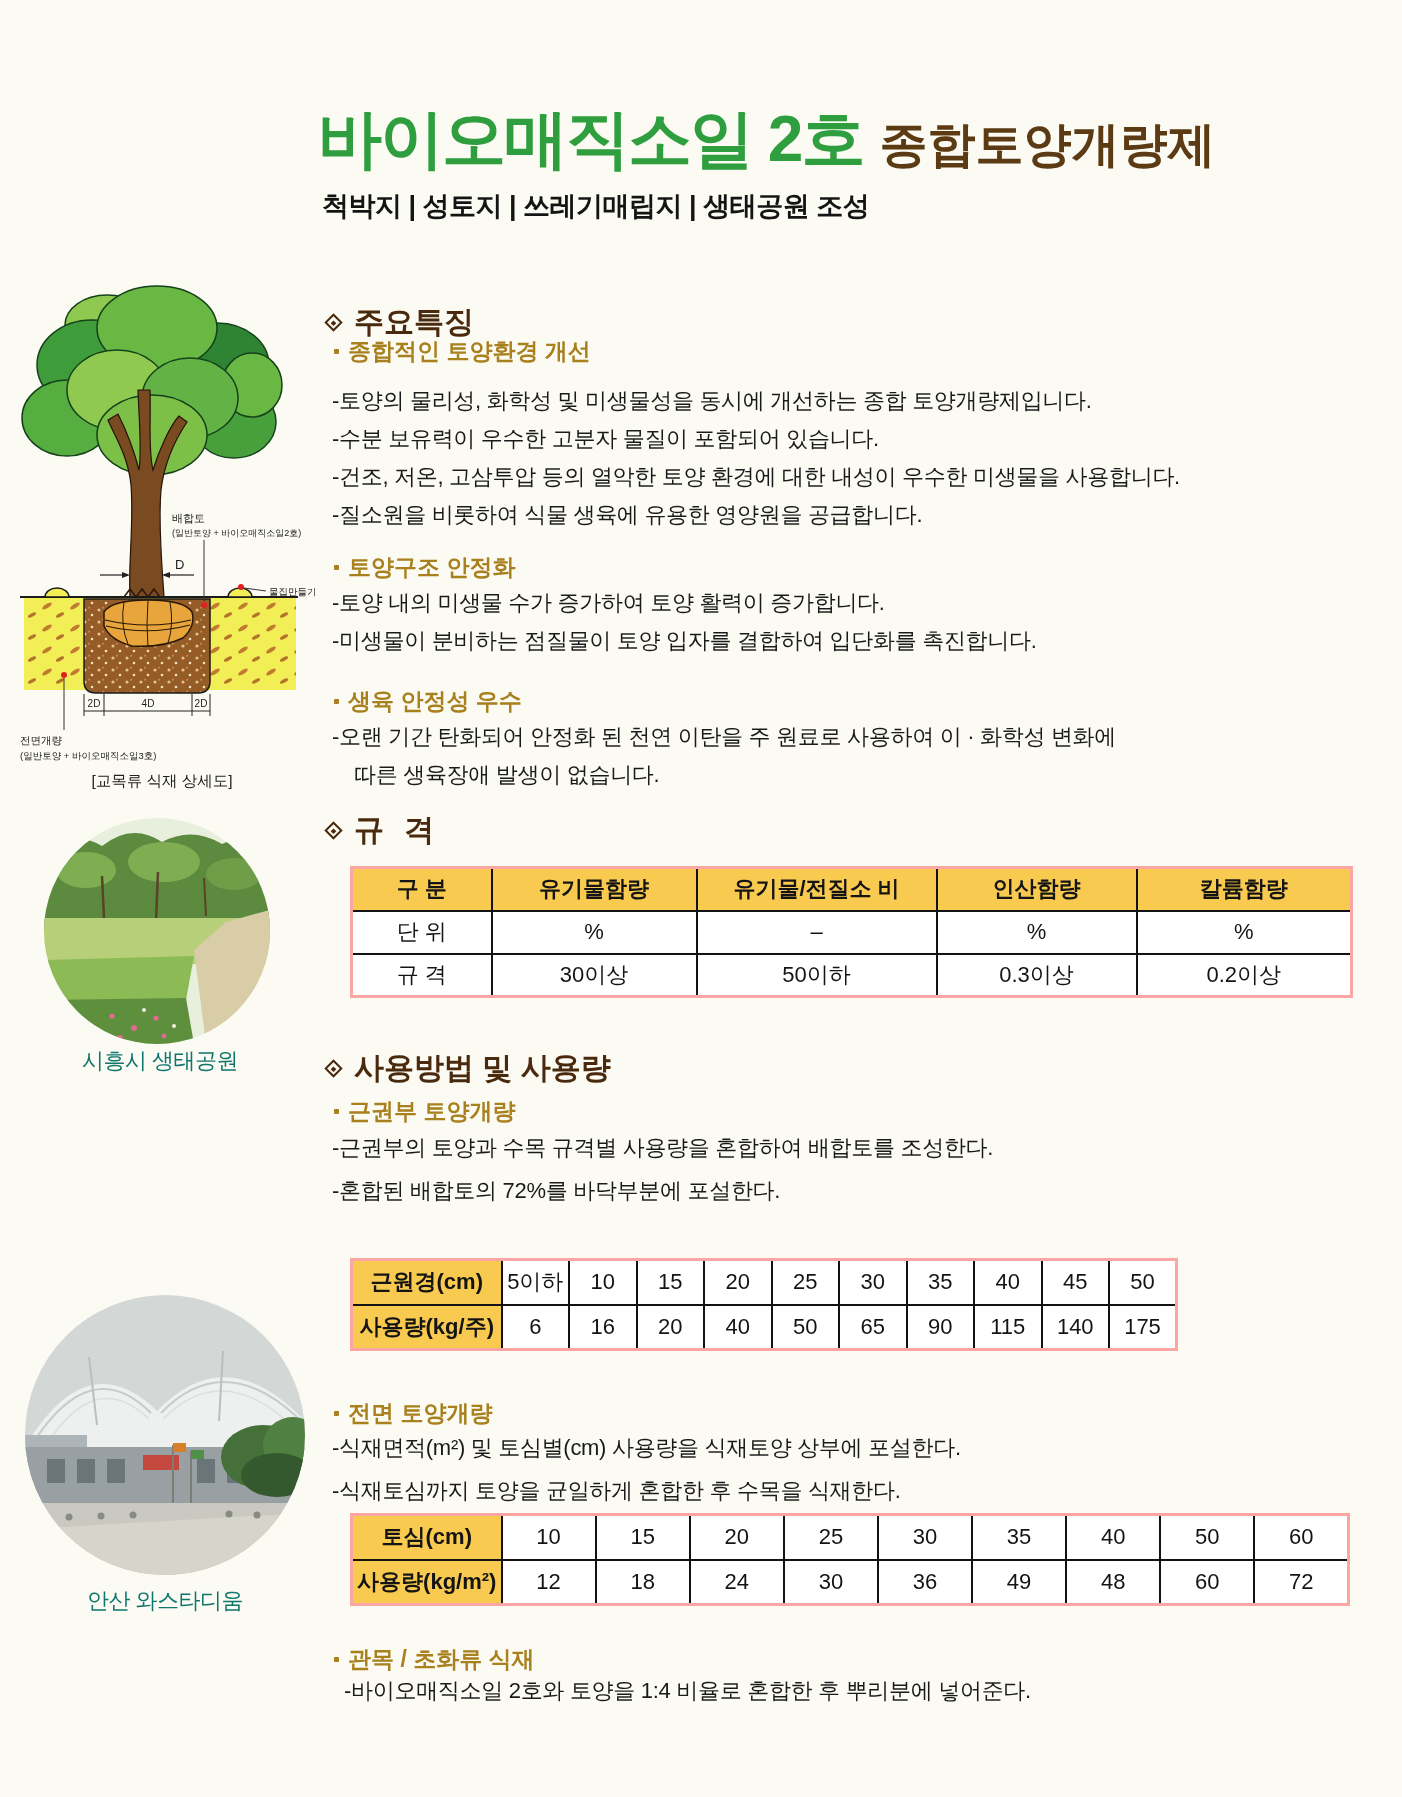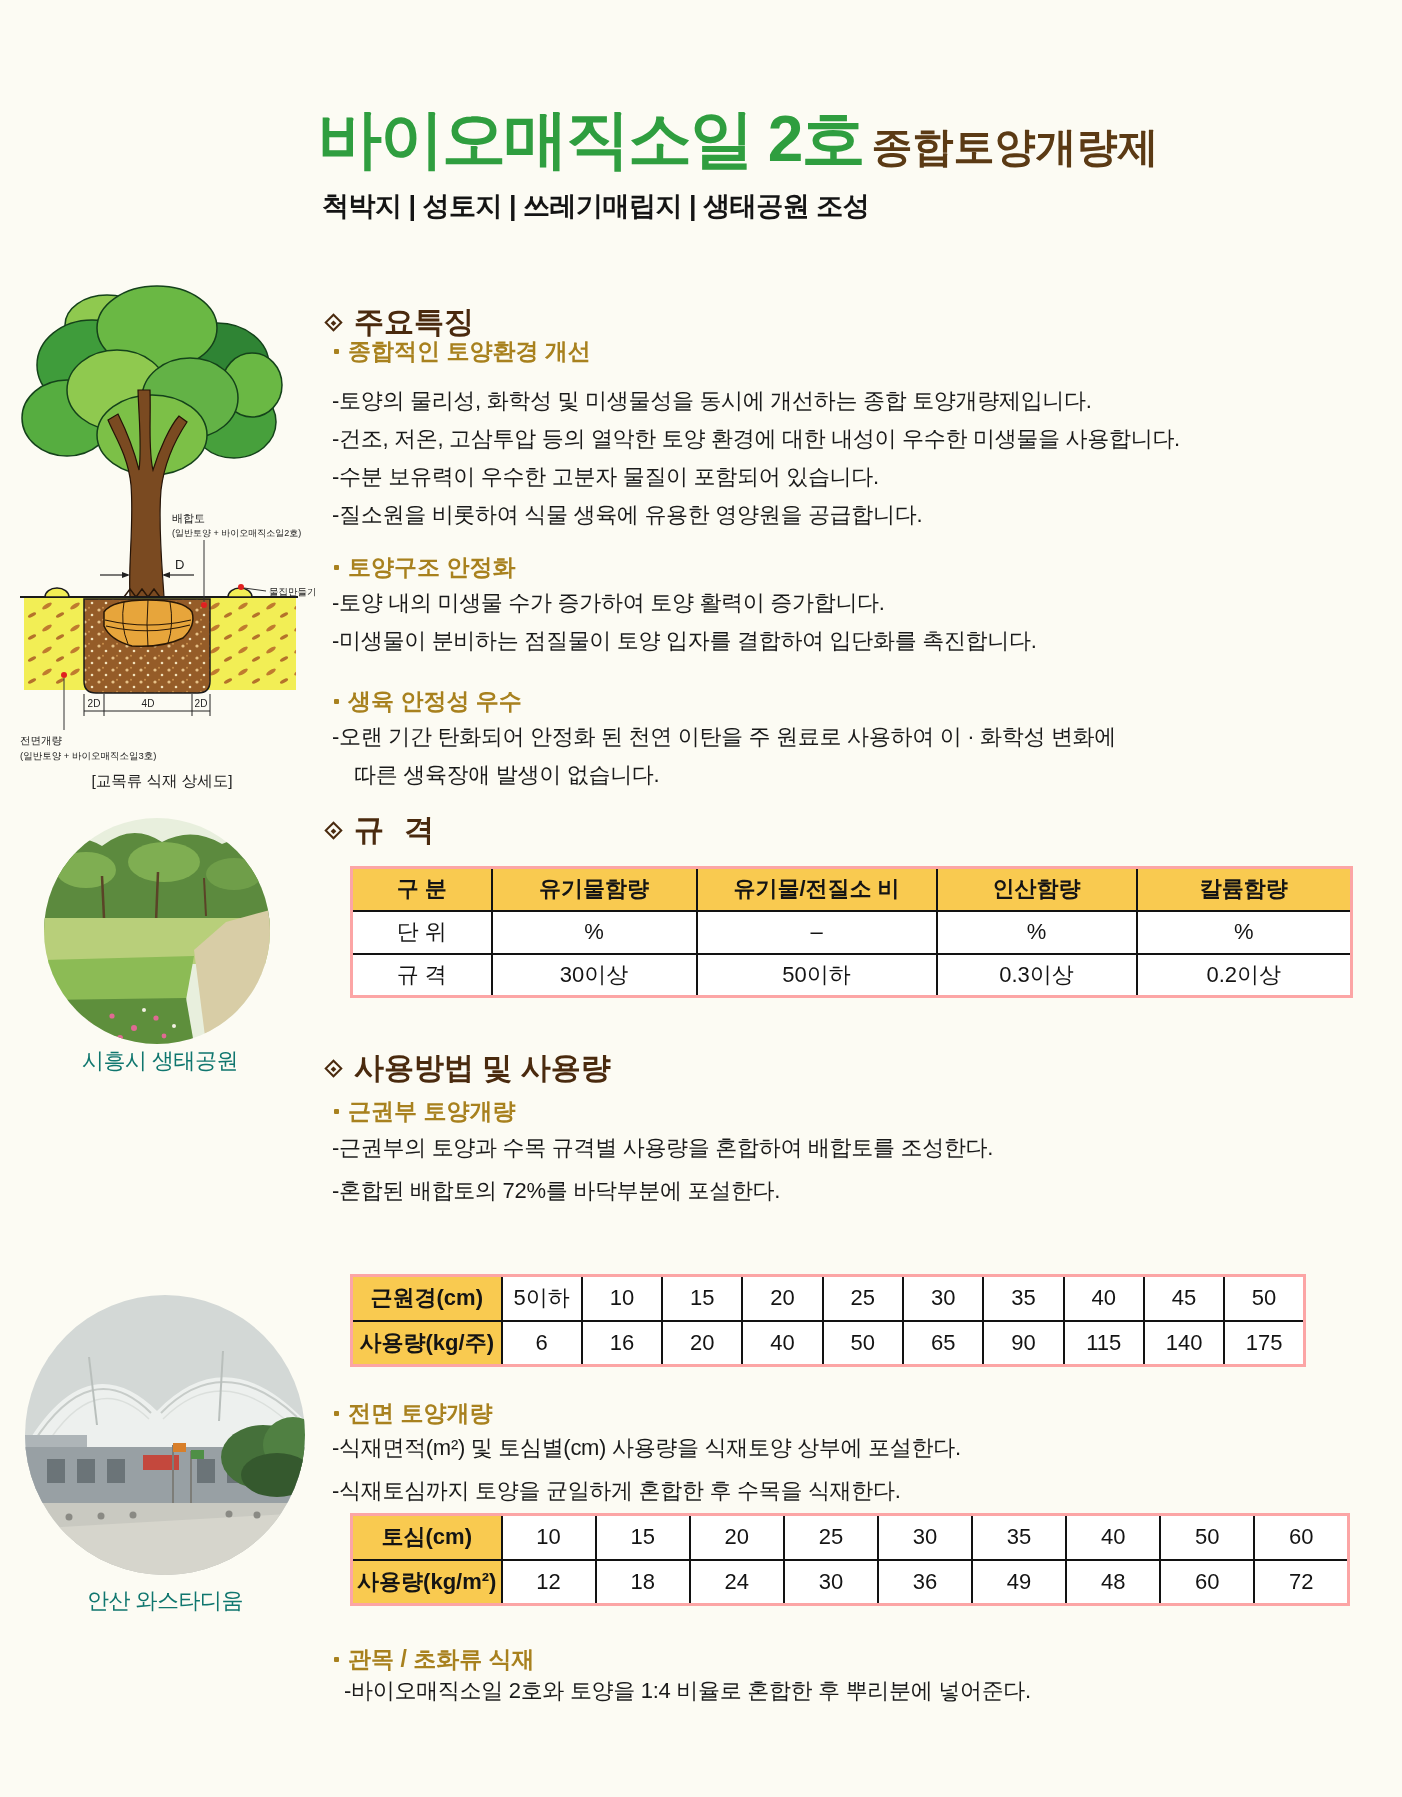--- a/index.html
+++ b/index.html
@@ -9,21 +9,21 @@
     --table-yellow:#f9ca50;
     --ink:#1a1a1a;
   }
   *{box-sizing:border-box;margin:0;padding:0;}
   body{font-family:"Liberation Sans","DejaVu Sans",sans-serif;background:#e9e9e4;}
   .page{position:relative;width:1402px;height:1797px;background:#fcfbf3;overflow:hidden;margin:0 auto;}
 
   
   .title-row{position:absolute;left:318px;top:96px;white-space:nowrap;}
   .title-green{font-size:64px;font-weight:700;color:var(--title-green);letter-spacing:-2px;}
-  .title-brown{font-size:41px;font-weight:700;color:#5b3a14;margin-left:8px;}
+  .title-brown{font-size:48px;font-weight:700;color:#5b3a14;margin-left:16px;}
   .subtitle{position:absolute;left:322px;top:188px;font-size:27px;font-weight:700;color:#141414;letter-spacing:-0.5px;white-space:nowrap;}
 
   
   .sec-head{position:absolute;display:flex;align-items:center;font-size:30px;font-weight:700;color:var(--heading-brown);white-space:nowrap;}
   .diamond{width:13px;height:13px;border:2.5px solid var(--heading-brown);transform:rotate(45deg);position:relative;display:inline-block;margin:0 14px 0 2px;flex:none;}
   .diamond::after{content:"";position:absolute;inset:2.5px;background:var(--heading-brown);}
   .spec-head-text{letter-spacing:6px;}
 
   .sub-head{position:absolute;display:flex;align-items:center;font-size:23px;font-weight:700;color:var(--sub-gold);white-space:nowrap;}
   .bdot{width:5px;height:5px;background:var(--sub-gold);border-radius:1px;display:inline-block;margin:0 9px 0 4px;flex:none;}
@@ -216,22 +216,22 @@
     <span class="diamond"></span>
     <span>주요특징</span>
   </div>
 
   <div class="sub-head" style="left:330px;top:336px;">
     <span class="bdot"></span>
     <span>종합적인 토양환경 개선</span>
   </div>
   <div class="lines" style="left:332px;top:382px;">
     <div class="line">-토양의 물리성, 화학성 및 미생물성을 동시에 개선하는 종합 토양개량제입니다.</div>
+    <div class="line">-수분 보유력이 우수한 고분자 물질이 포함되어 있습니다.</div>
     <div class="line">-건조, 저온, 고삼투압 등의 열악한 토양 환경에 대한 내성이 우수한 미생물을 사용합니다.</div>
-    <div class="line">-수분 보유력이 우수한 고분자 물질이 포함되어 있습니다.</div>
     <div class="line">-질소원을 비롯하여 식물 생육에 유용한 영양원을 공급합니다.</div>
   </div>
 
   <div class="sub-head" style="left:330px;top:552px;">
     <span class="bdot"></span>
     <span>토양구조 안정화</span>
   </div>
   <div class="lines" style="left:332px;top:584px;">
     <div class="line">-토양 내의 미생물 수가 증가하여 토양 활력이 증가합니다.</div>
     <div class="line">-미생물이 분비하는 점질물이 토양 입자를 결합하여 입단화를 촉진합니다.</div>
@@ -289,21 +289,21 @@
   </div>
 
   <div class="sub-head" style="left:330px;top:1096px;">
     <span class="bdot"></span>
     <span>근권부 토양개량</span>
   </div>
   <div class="lines wide" style="left:332px;top:1126px;">
     <div class="line">-근권부의 토양과 수목 규격별 사용량을 혼합하여 배합토를 조성한다.</div>
     <div class="line">-혼합된 배합토의 72%를 바닥부분에 포설한다.</div>
   </div>
-  <table class="data-table usage-table" style="left:350px;top:1258px;width:956px;margin-top:16px;" data-table="usage.root_zone.table">
+  <table class="data-table usage-table" style="left:350px;top:1258px;width:828px;" data-table="usage.root_zone.table">
     <colgroup>
         <col style="width:150px">
       </colgroup>
     <tbody>
         <tr>
           <th>근원경(cm)</th>
           <td>5이하</td>
           <td>10</td>
           <td>15</td>
           <td>20</td>

